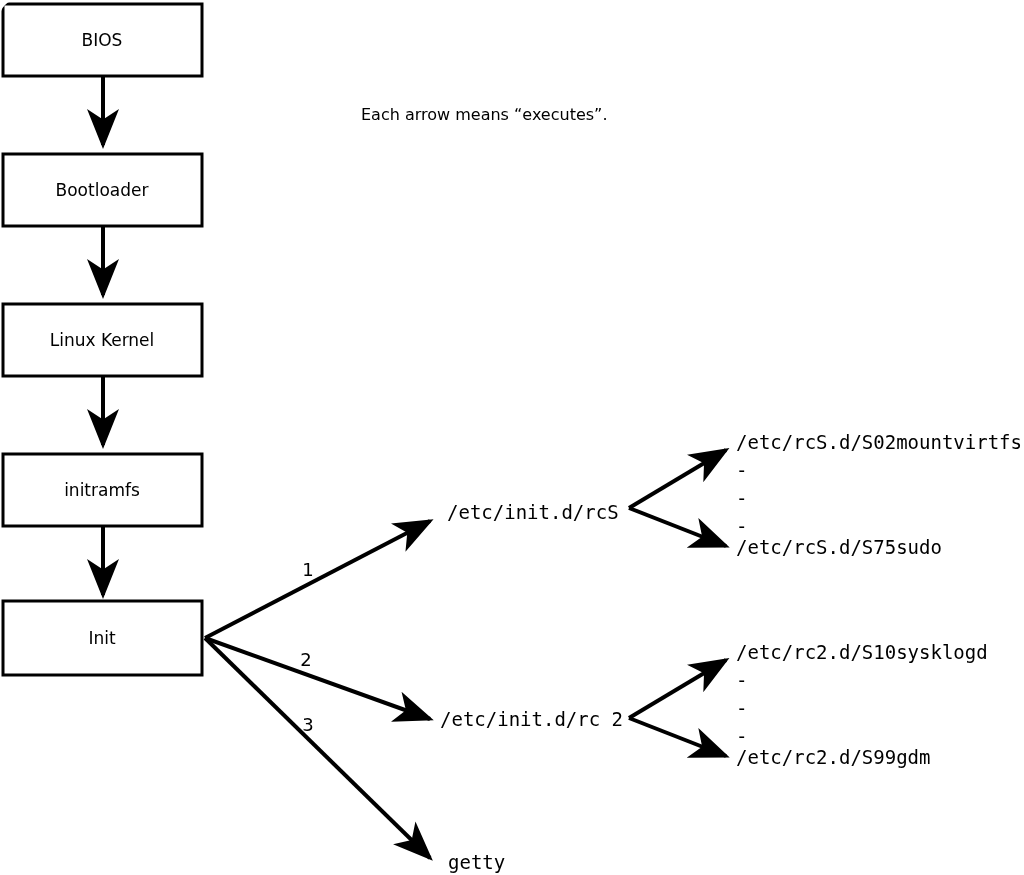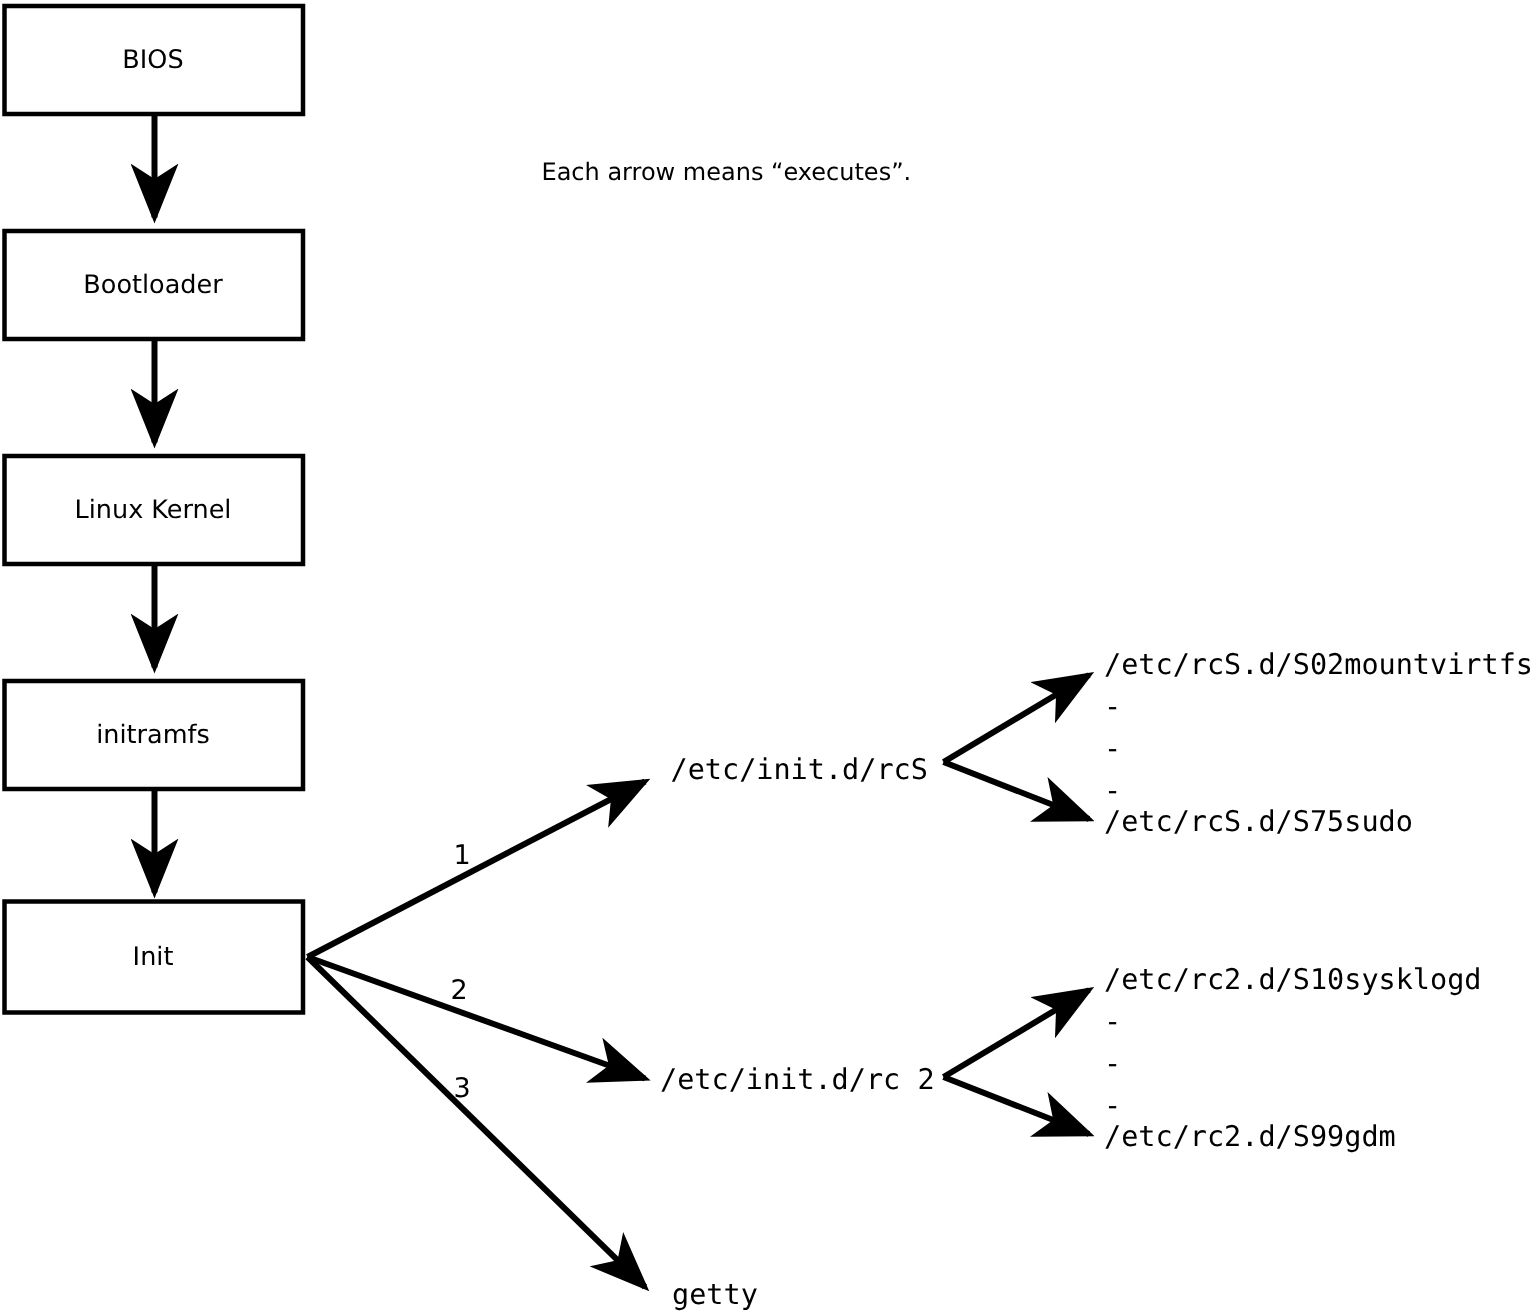--- a/index.html
+++ b/index.html
@@ -7,20 +7,21 @@
     padding: 0;
     background: #ffffff;
   }
   #diagram-root {
     position: relative;
     width: 1024px;
     height: 875px;
     background: #ffffff;
     overflow: hidden;
     font-family: "Liberation Sans", sans-serif;
+    border-radius: 17px;
   }
   svg.diagram-canvas {
     display: block;
     width: 1024px;
     height: 875px;
   }
   .box-rect {
     fill: #ffffff;
     stroke: #000000;
     stroke-width: 3;

